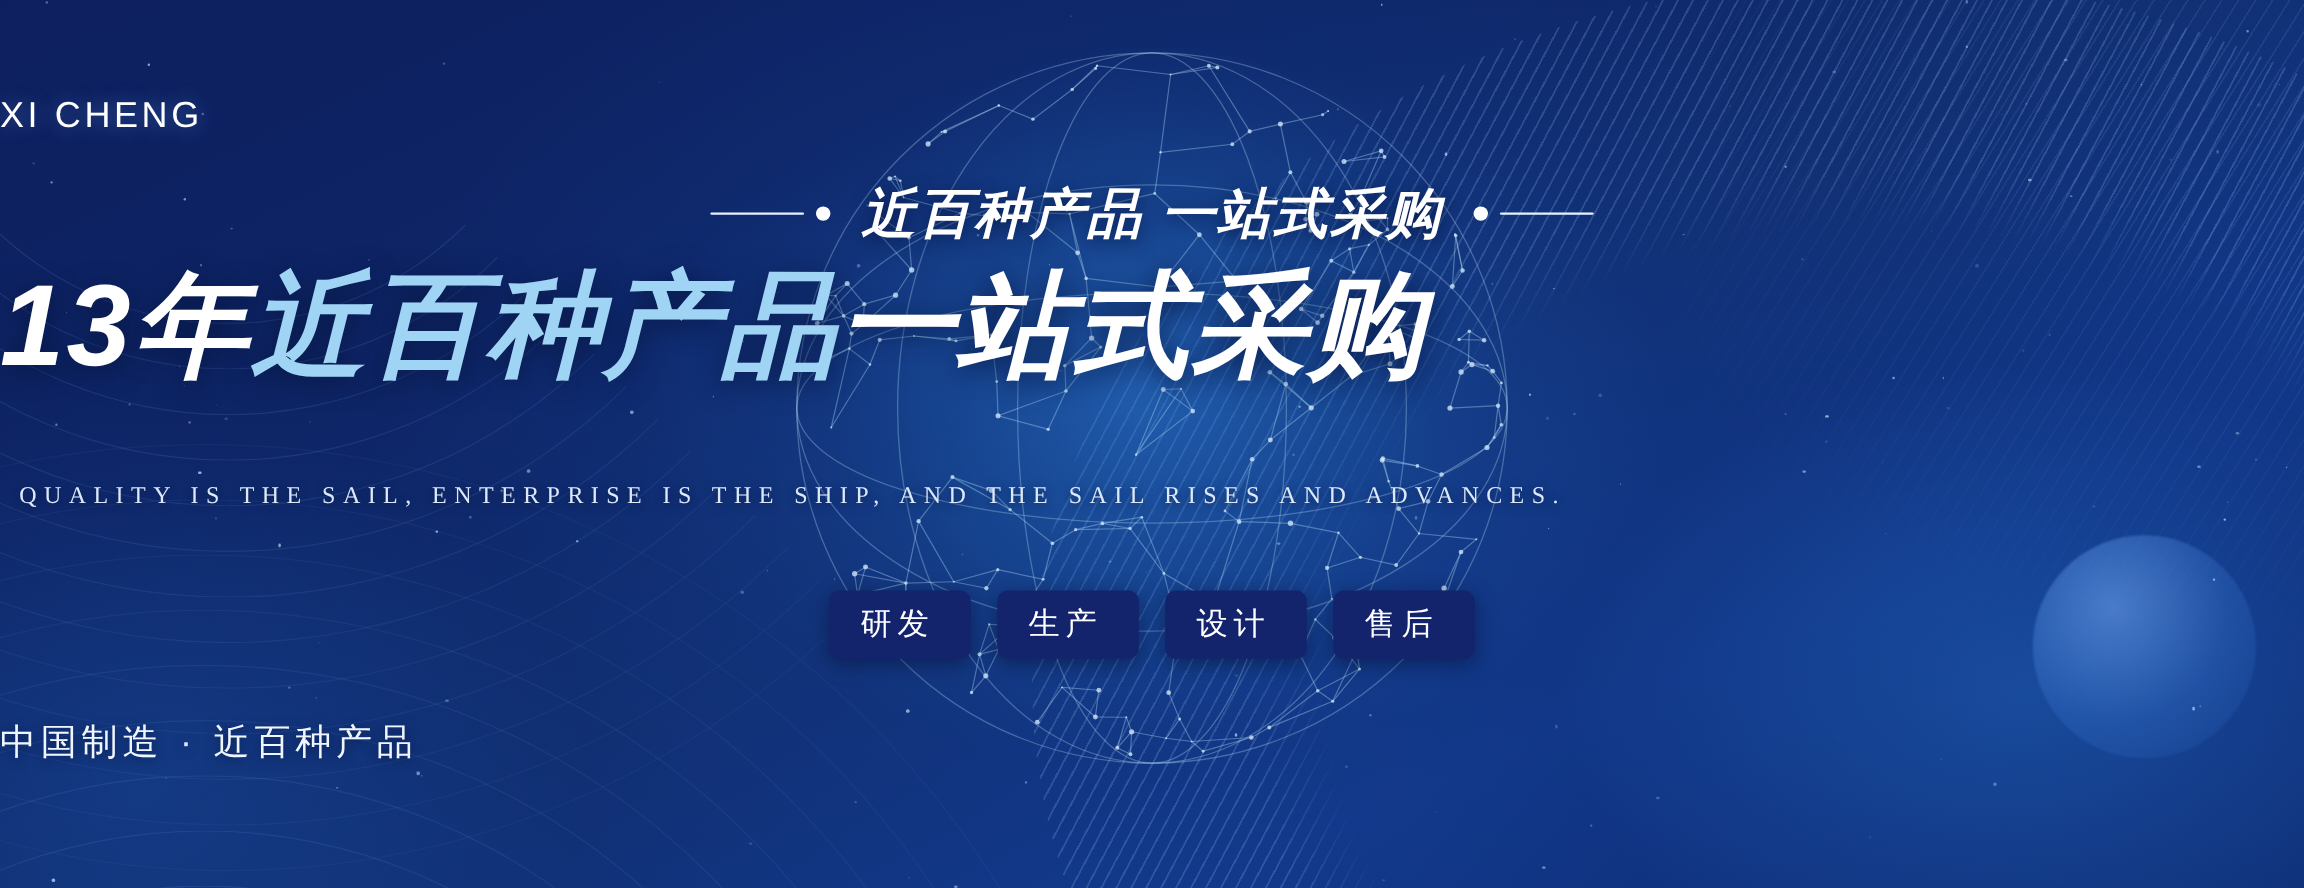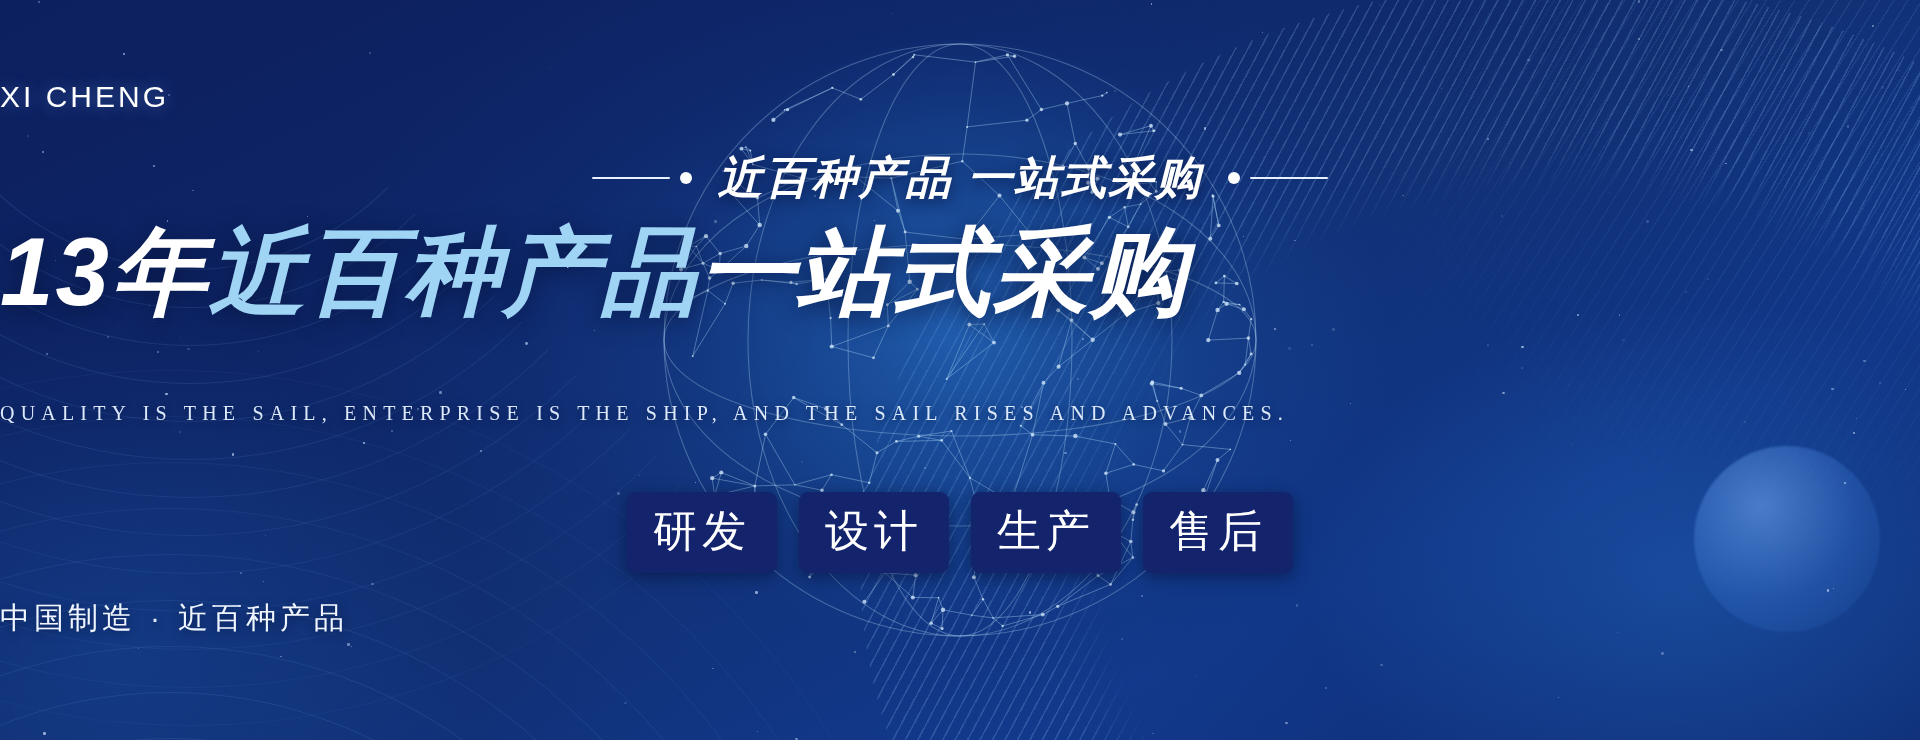--- a/index.html
+++ b/index.html
@@ -92,34 +92,34 @@
   .headline {
     position:absolute; top:215px; left:0; right:0;
     font-size:96px; font-weight:bold; font-style:italic;
     letter-spacing:2px; line-height:1.18; white-space:nowrap;
     text-shadow:0 4px 22px rgba(6,20,62,.8);
   }
   .headline .w { color:#ffffff; }
   .headline .b { color:#9fd4f5; }
 
   .tagline {
-    position:absolute; top:402px; left:0; right:0;
+    position:absolute; top:402px; left:16px; right:0;
     font-family:"Liberation Serif", serif;
     font-size:20px; letter-spacing:6.2px; color:#dce9fb; white-space:nowrap;
     text-shadow:0 2px 8px rgba(6,20,62,.7);
   }
 
   .badges {
     position:absolute; top:492px; left:0; right:0;
     display:flex; align-items:center; justify-content:center; gap:22px;
   }
   .badge {
     min-width:118px; padding:10px 26px 12px;
     background:#13246d; border-radius:9px;
-    color:#ffffff; font-size:44px; letter-spacing:5px; font-weight:400;
+    color:#ffffff; font-size:26px; letter-spacing:5px; font-weight:400;
     box-shadow:0 4px 16px rgba(5,16,52,.55);
   }
 
   .footline {
     position:absolute; top:598px; left:0; right:0;
     font-size:30px; letter-spacing:4px; color:#f0f6ff;
     text-shadow:0 2px 10px rgba(6,20,62,.7);
   }
   .footline .sep { padding:0 14px; color:#dbe8ff; }
 </style>
@@ -822,22 +822,22 @@
     </div>
 
     <div class="headline">
       <span class="w">13年</span><span class="b">近百种产品</span><span class="w">一站式采购</span>
     </div>
 
     <div class="tagline">QUALITY IS THE SAIL, ENTERPRISE IS THE SHIP, AND THE SAIL RISES AND ADVANCES.</div>
 
     <div class="badges" id="badgeRow">
         <div class="badge">研发</div>
+        <div class="badge">生产</div>
         <div class="badge">设计</div>
-        <div class="badge">生产</div>
         <div class="badge">售后</div>
       </div>
 
     <div class="footline">
       <span>中国制造</span><span class="sep">·</span><span>近百种产品</span>
     </div>
 
   </div>
 </div>
 

